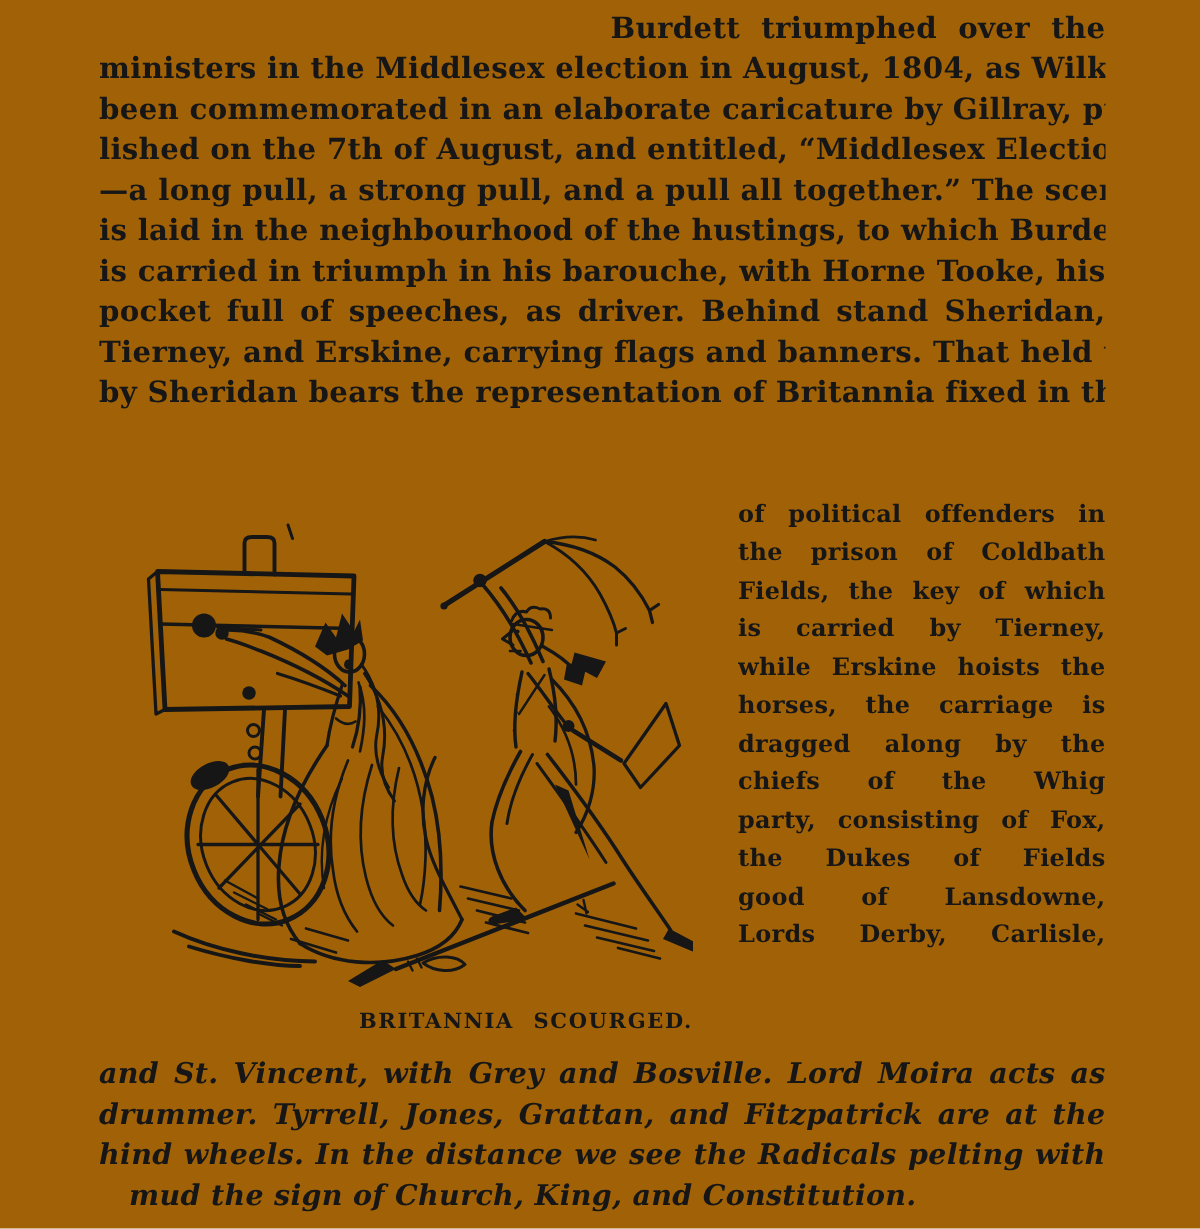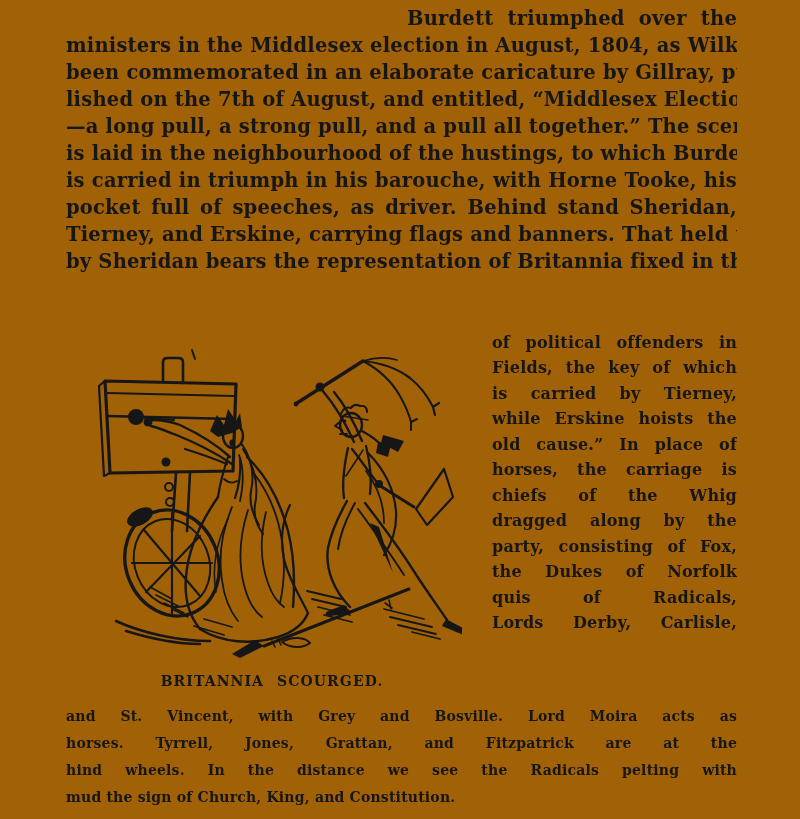--- a/index.html
+++ b/index.html
@@ -20,32 +20,33 @@
     position:absolute;left:66px;top:6px;width:671px;
     font-size:19.5px;line-height:26.95px;
   }
   .top-block .first{padding-left:341px;}
   .right-col{
     position:absolute;left:492px;top:330px;width:245px;
     font-size:16px;line-height:25.45px;
   }
   .bottom-block{
     position:absolute;left:66px;top:703px;width:671px;
-    font-size:14px;line-height:26.9px;
+    font-size:19px;line-height:26.9px;font-style:italic;
   }
   .plainline{
     text-align:right;text-align-last:left;white-space:nowrap;overflow:hidden;
     letter-spacing:0.2px;
+    margin-left:20px;
   }
   .illustration{
     position:absolute;left:82px;top:345px;width:380px;height:322px;margin:0;
   }
   .caption{
     position:absolute;left:82px;top:673px;width:380px;
-    text-align:center;font-size:14px;font-weight:700;
+    text-align:right;font-size:14px;font-weight:700;
     letter-spacing:1.1px;word-spacing:7px;
   }
 </style>
 </head>
 <body>
 
 <div class="page">
 
   <div class="top-block">
     <div class="jline first">Burdett triumphed over the</div>
@@ -185,33 +186,33 @@
         <path d="M302,264 l40,10 M308,272 l42,10 M316,280 l38,9 M330,287 l28,7"></path>
         <path d="M150,282 l-28,-8 M142,290 l-30,-9"></path>
       </g>
     </svg>
   </figure>
 
   <figcaption class="caption">BRITANNIA SCOURGED.</figcaption>
 
   <div class="right-col">
     <div class="jline">of political offenders in</div>
+    <div class="jline">the prison of Coldbath</div>
     <div class="jline">Fields, the key of which</div>
     <div class="jline">is carried by Tierney,</div>
     <div class="jline">while Erskine hoists the</div>
-    <div class="jline">old cause.”  In place of</div>
     <div class="jline">horses, the carriage is</div>
+    <div class="jline">dragged along by the</div>
     <div class="jline">chiefs of the Whig</div>
-    <div class="jline">dragged along by the</div>
     <div class="jline">party, consisting of Fox,</div>
-    <div class="jline">the Dukes of Norfolk</div>
-    <div class="jline">quis of Radicals,</div>
+    <div class="jline">the Dukes of Fields</div>
+    <div class="jline">good of Lansdowne,</div>
     <div class="jline">Lords Derby, Carlisle,</div>
   </div>
 
   <div class="bottom-block">
     <div class="jline">and St. Vincent, with Grey and Bosville.  Lord Moira acts as</div>
-    <div class="jline">horses.  Tyrrell, Jones, Grattan, and Fitzpatrick are at the</div>
+    <div class="jline">drummer.  Tyrrell, Jones, Grattan, and Fitzpatrick are at the</div>
     <div class="jline">hind wheels.  In the distance we see the Radicals pelting with</div>
     <div class="plainline">mud the sign of Church, King, and Constitution.</div>
   </div>
 
 </div>
 
 </body></html>

